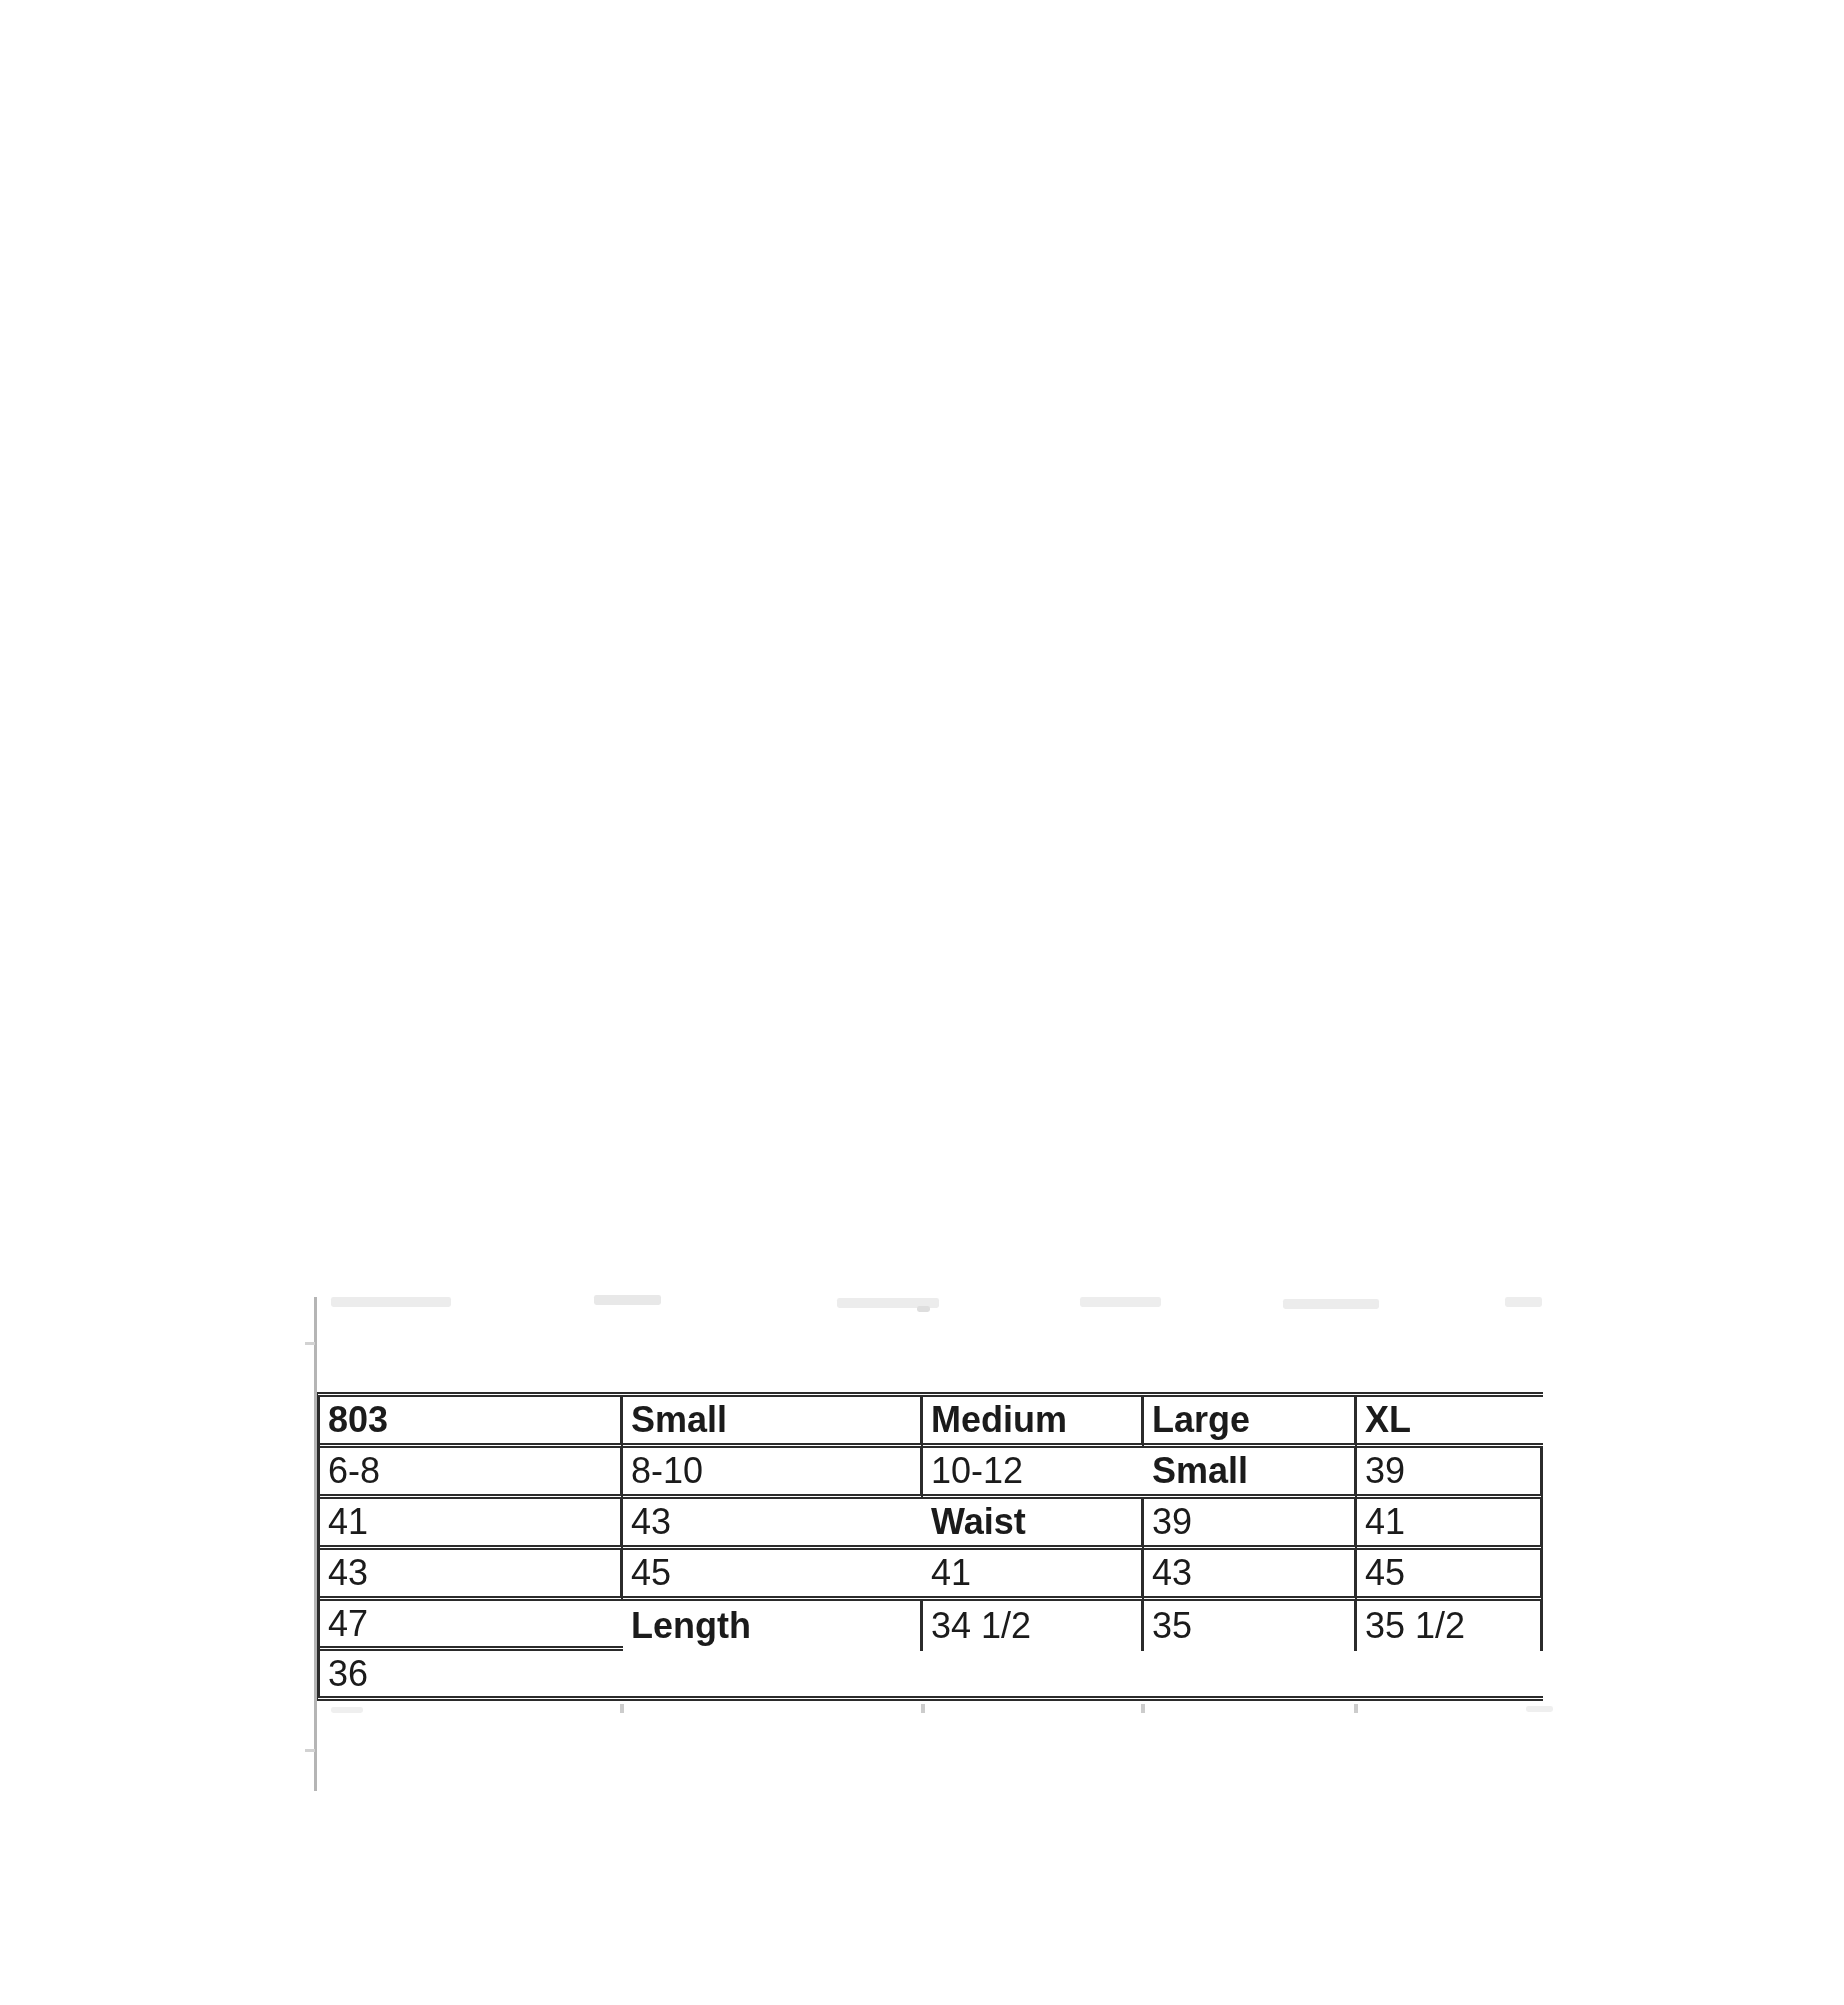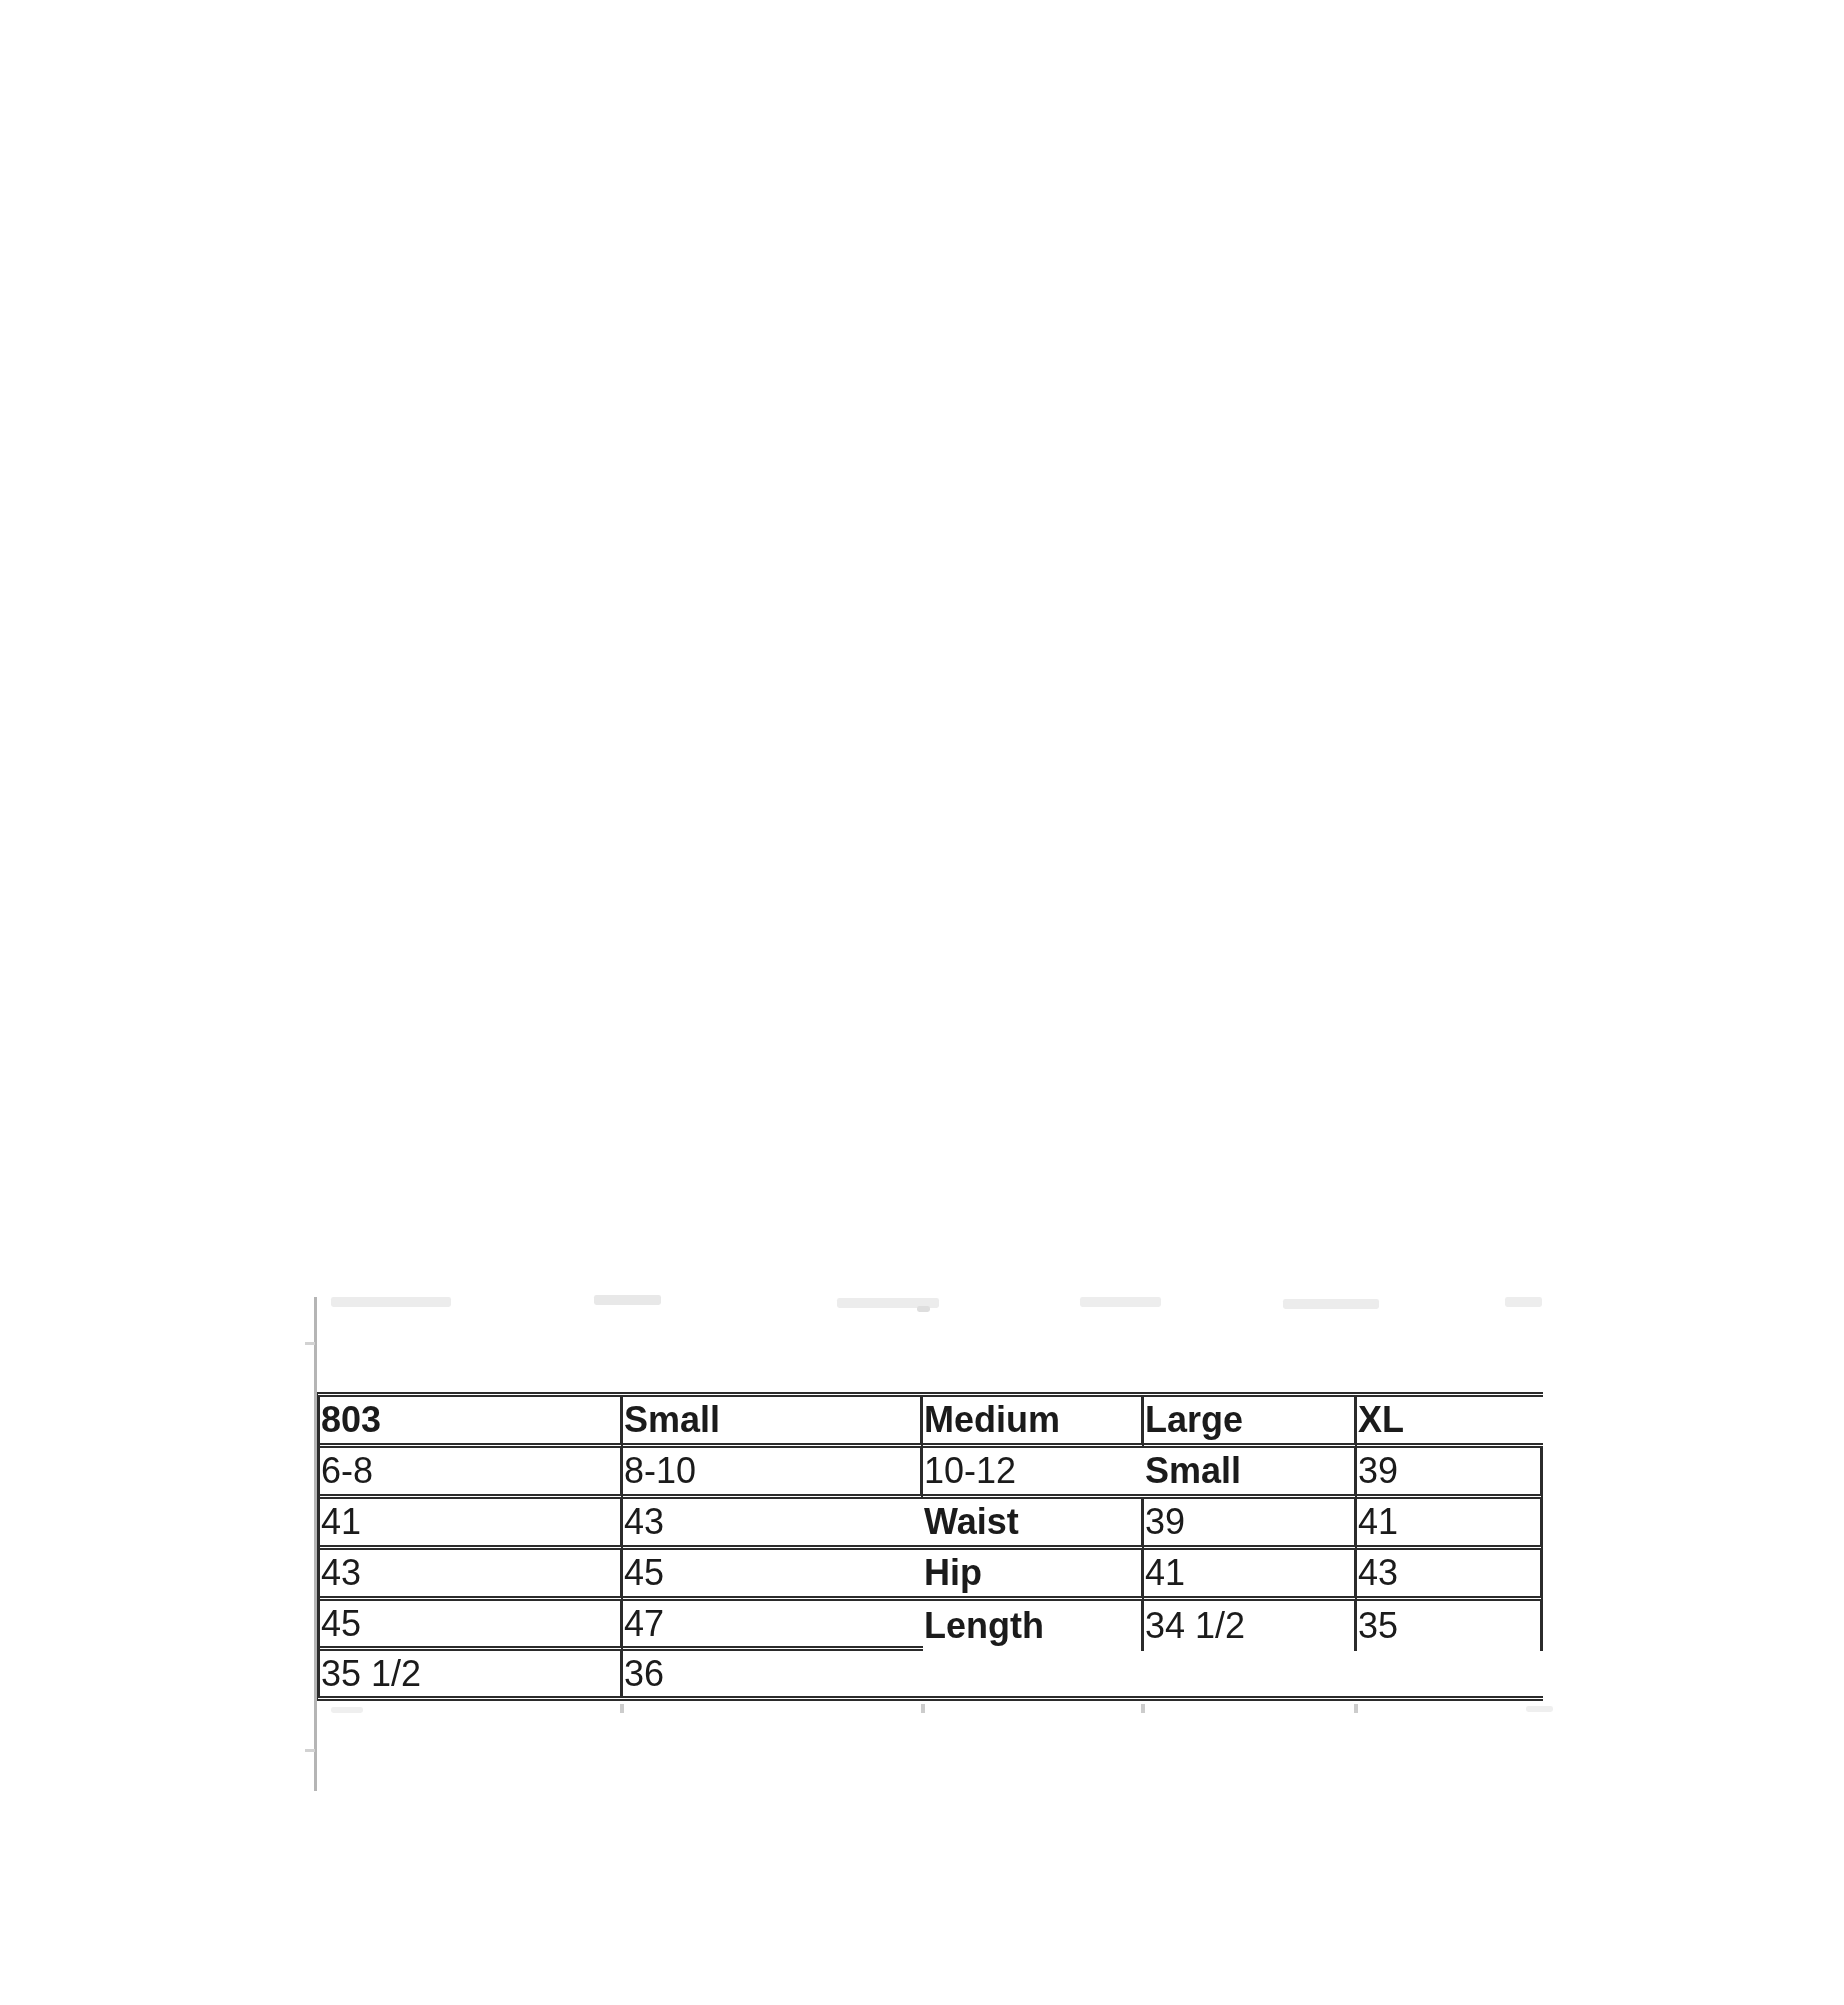--- a/index.html
+++ b/index.html
@@ -53,21 +53,21 @@
     border-bottom: 5.6px double #2b2b2b;
     border-left: 3.2px solid #2b2b2b;
     background: #ffffff;
   }
   .c {
     box-sizing: border-box;
     border-right: 3.2px solid #2b2b2b;
     border-bottom: 5.6px double #2b2b2b;
     display: flex;
     align-items: center;
-    padding-left: 1px;
+    padding-left: 8px;
     font-size: 36px;
     line-height: 1;
     color: #1b1b1b;
     font-weight: 400;
     white-space: nowrap;
     overflow: hidden;
   }
   .c.b { font-weight: 700; }
   .c.lastcol { border-right: none; }
   .c.lastrow { border-bottom: none; }
@@ -111,21 +111,20 @@
     <div class="c">39</div>
     <div class="c">41</div>
     <div class="c lastcol">43</div>
 
     <div class="c b">Waist</div>
     <div class="c">39</div>
     <div class="c">41</div>
     <div class="c">43</div>
     <div class="c lastcol">45</div>
 
-    <div class="c b">Hip</div>
     <div class="c">41</div>
     <div class="c">43</div>
     <div class="c">45</div>
     <div class="c lastcol">47</div>
 
     <div class="c b lastrow">Length</div>
     <div class="c lastrow">34 1/2</div>
     <div class="c lastrow">35</div>
     <div class="c lastrow">35 1/2</div>
     <div class="c lastcol lastrow">36</div>

